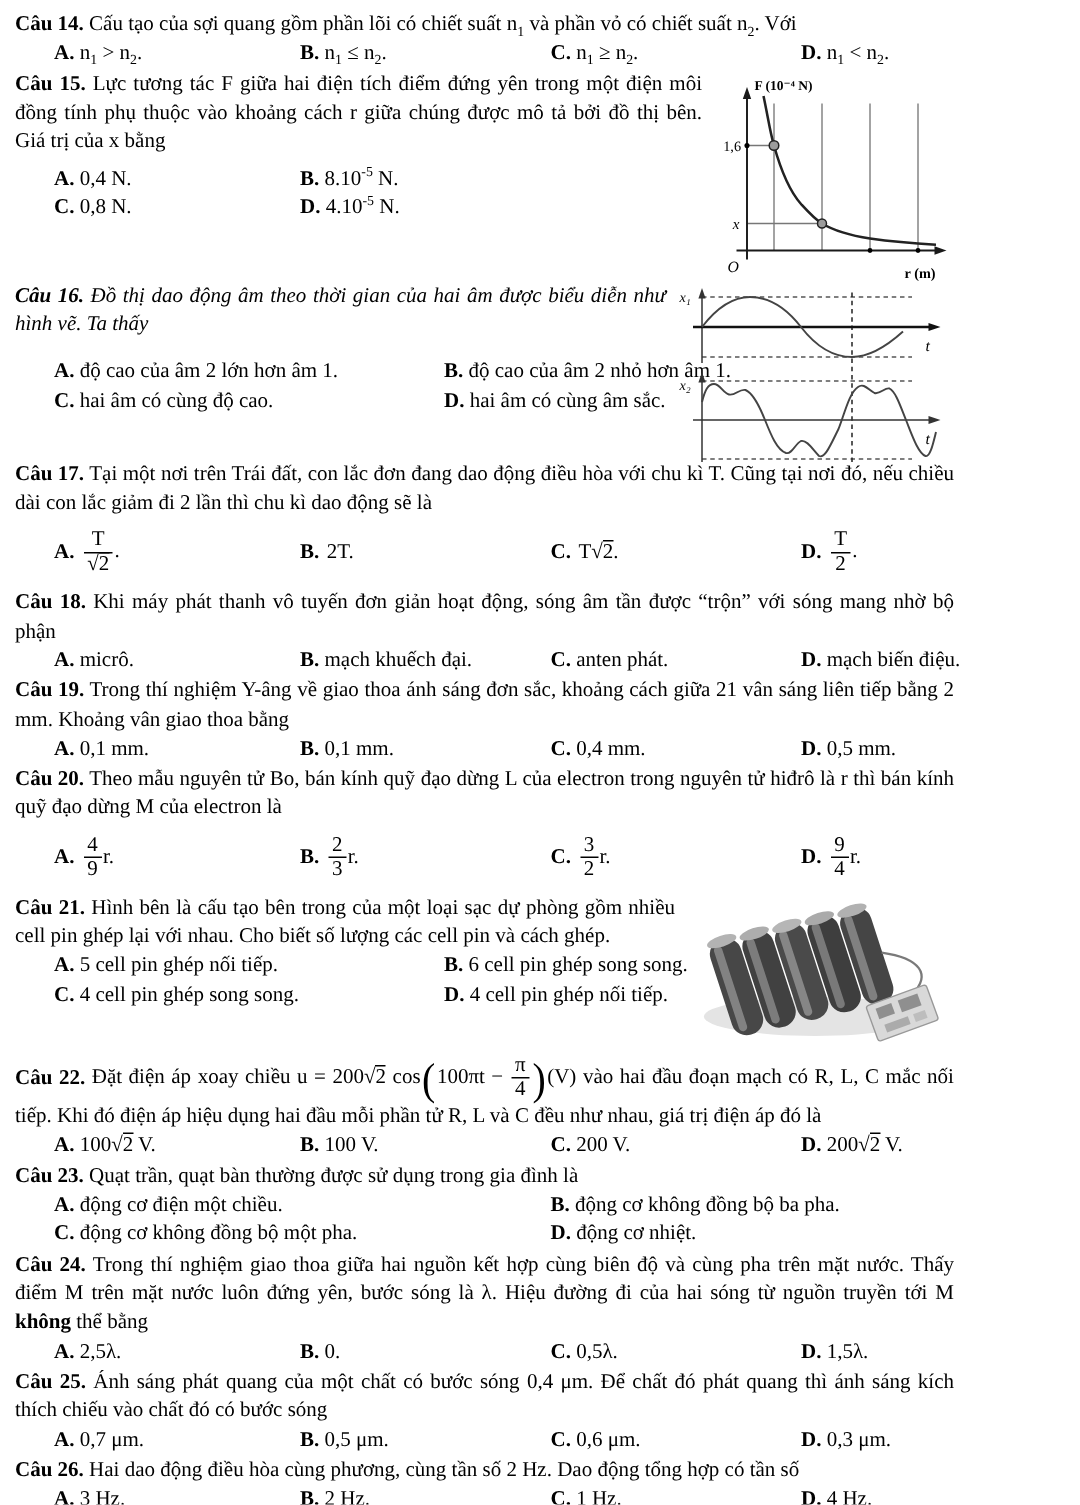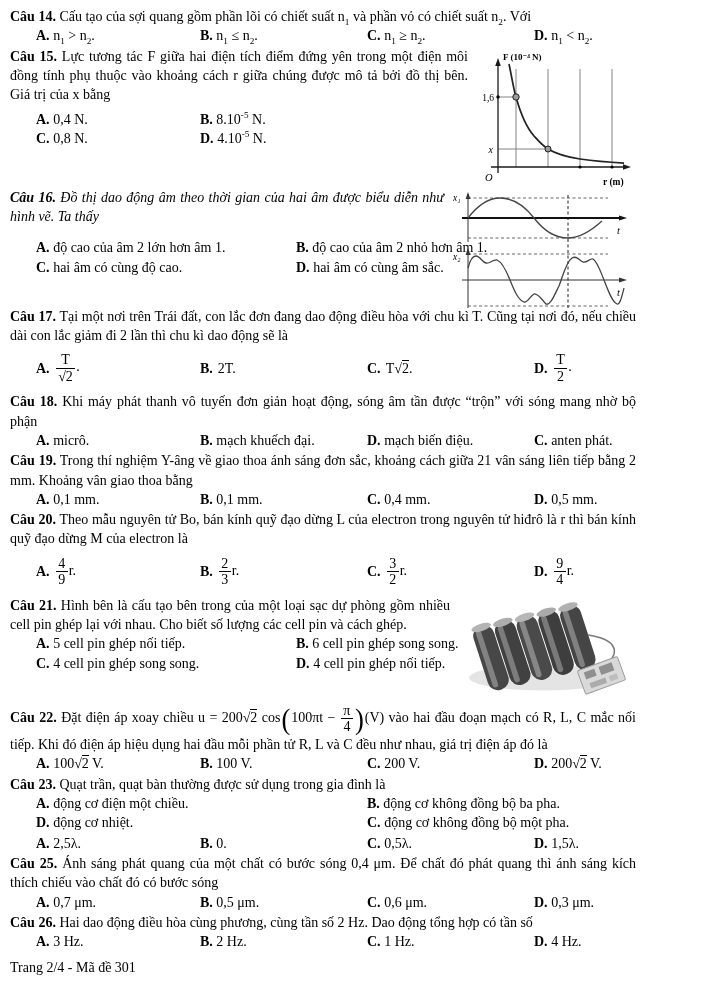--- a/index.html
+++ b/index.html
@@ -148,22 +148,22 @@
             </span>.</span>
         </div>
     </div>
   </section>
 
   <section class="q">
     <p class="qt"><b class="ql">Câu 18.</b> <span>Khi máy phát thanh vô tuyến đơn giản hoạt động, sóng âm tần được “trộn” với sóng mang nhờ bộ phận</span></p>
     <div class="opts cols4">
       <div class="opt"><b>A.</b> <span>micrô.</span></div>
       <div class="opt"><b>B.</b> <span>mạch khuếch đại.</span></div>
+      <div class="opt"><b>C.</b> <span>anten phát.</span></div>
       <div class="opt"><b>D.</b> <span>mạch biến điệu.</span></div>
-      <div class="opt"><b>C.</b> <span>anten phát.</span></div>
     </div>
   </section>
 
   <section class="q">
     <p class="qt"><b class="ql">Câu 19.</b> <span>Trong thí nghiệm Y-âng về giao thoa ánh sáng đơn sắc, khoảng cách giữa 21 vân sáng liên tiếp bằng 2 mm. Khoảng vân giao thoa bằng</span></p>
     <div class="opts cols4">
       <div class="opt"><b>A.</b> <span>0,1 mm.</span></div>
       <div class="opt"><b>B.</b> <span>0,1 mm.</span></div>
       <div class="opt"><b>C.</b> <span>0,4 mm.</span></div>
       <div class="opt"><b>D.</b> <span>0,5 mm.</span></div>
@@ -263,26 +263,27 @@
       <div class="opt"><b>C.</b> <span>200 V.</span></div>
       <div class="opt"><b>D.</b> <span>200<span class="sq">√<span class="rad">2</span></span> V.</span></div>
     </div>
   </section>
 
   <section class="q">
     <p class="qt"><b class="ql">Câu 23.</b> <span>Quạt trần, quạt bàn thường được sử dụng trong gia đình là</span></p>
     <div class="opts cols2c">
       <div class="opt"><b>A.</b> <span>động cơ điện một chiều.</span></div>
       <div class="opt"><b>B.</b> <span>động cơ không đồng bộ ba pha.</span></div>
+      <div class="opt"><b>C.</b> <span>động cơ không đồng bộ một pha.</span></div>
       <div class="opt"><b>D.</b> <span>động cơ nhiệt.</span></div>
-      <div class="opt"><b>C.</b> <span>động cơ không đồng bộ một pha.</span></div>
-    </div>
-  </section>
-
-  <section class="q">
+    </div>
+  </section>
+
+  <section class="q">
+    <p class="qt"><b class="ql">Câu 24.</b> <span>Trong thí nghiệm giao thoa giữa hai nguồn kết hợp cùng biên độ và cùng pha trên mặt nước. Thấy điểm M trên mặt nước luôn đứng yên, bước sóng là λ. Hiệu đường đi của hai sóng từ nguồn truyền tới M <b>không</b> thể bằng</span></p>
     <div class="opts cols4">
       <div class="opt"><b>A.</b> <span>2,5λ.</span></div>
       <div class="opt"><b>B.</b> <span>0.</span></div>
       <div class="opt"><b>C.</b> <span>0,5λ.</span></div>
       <div class="opt"><b>D.</b> <span>1,5λ.</span></div>
     </div>
   </section>
 
   <section class="q">
     <p class="qt"><b class="ql">Câu 25.</b> <span>Ánh sáng phát quang của một chất có bước sóng 0,4 μm. Để chất đó phát quang thì ánh sáng kích thích chiếu vào chất đó có bước sóng</span></p>

